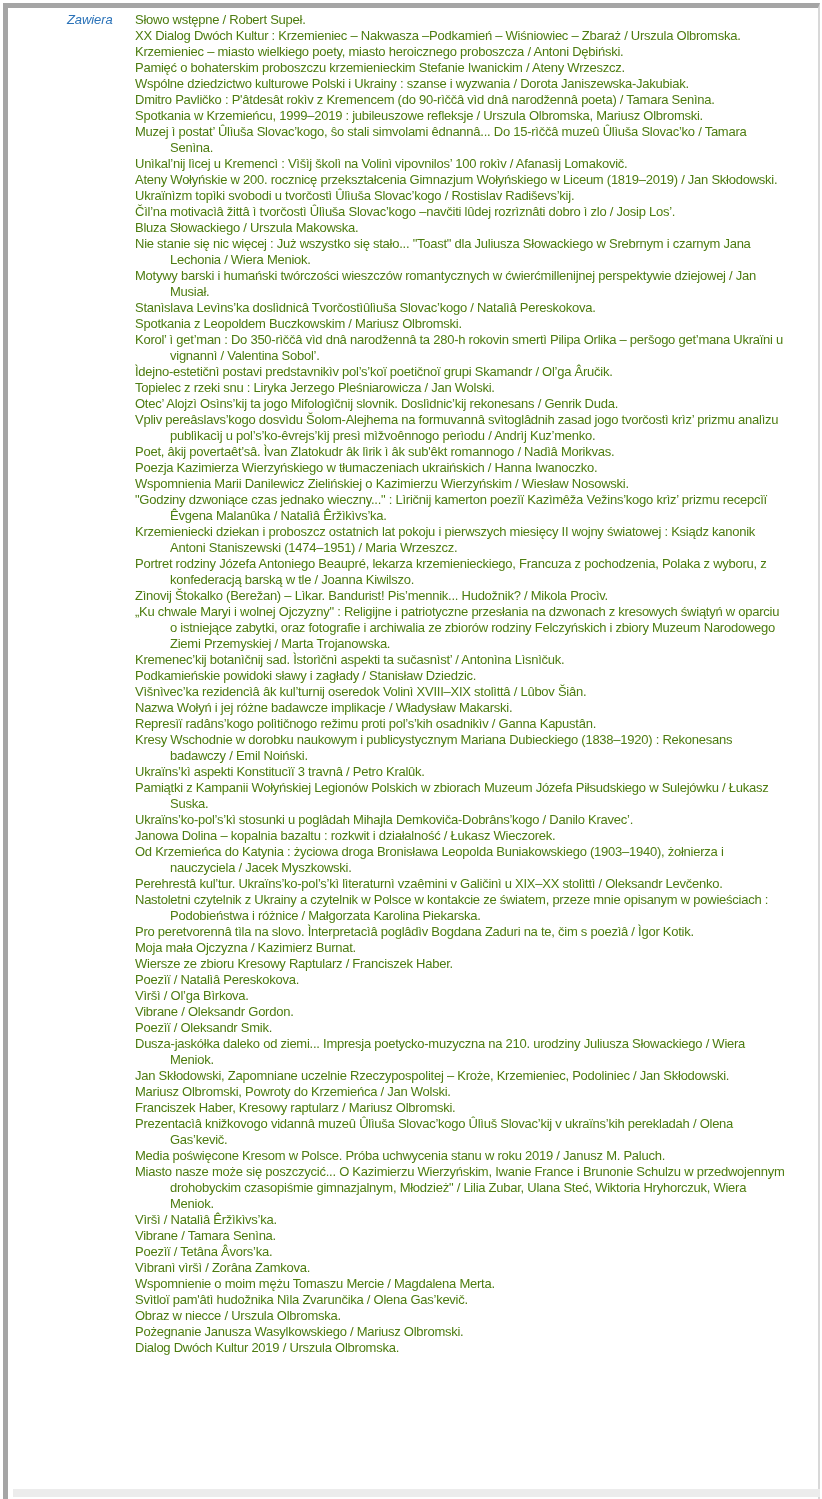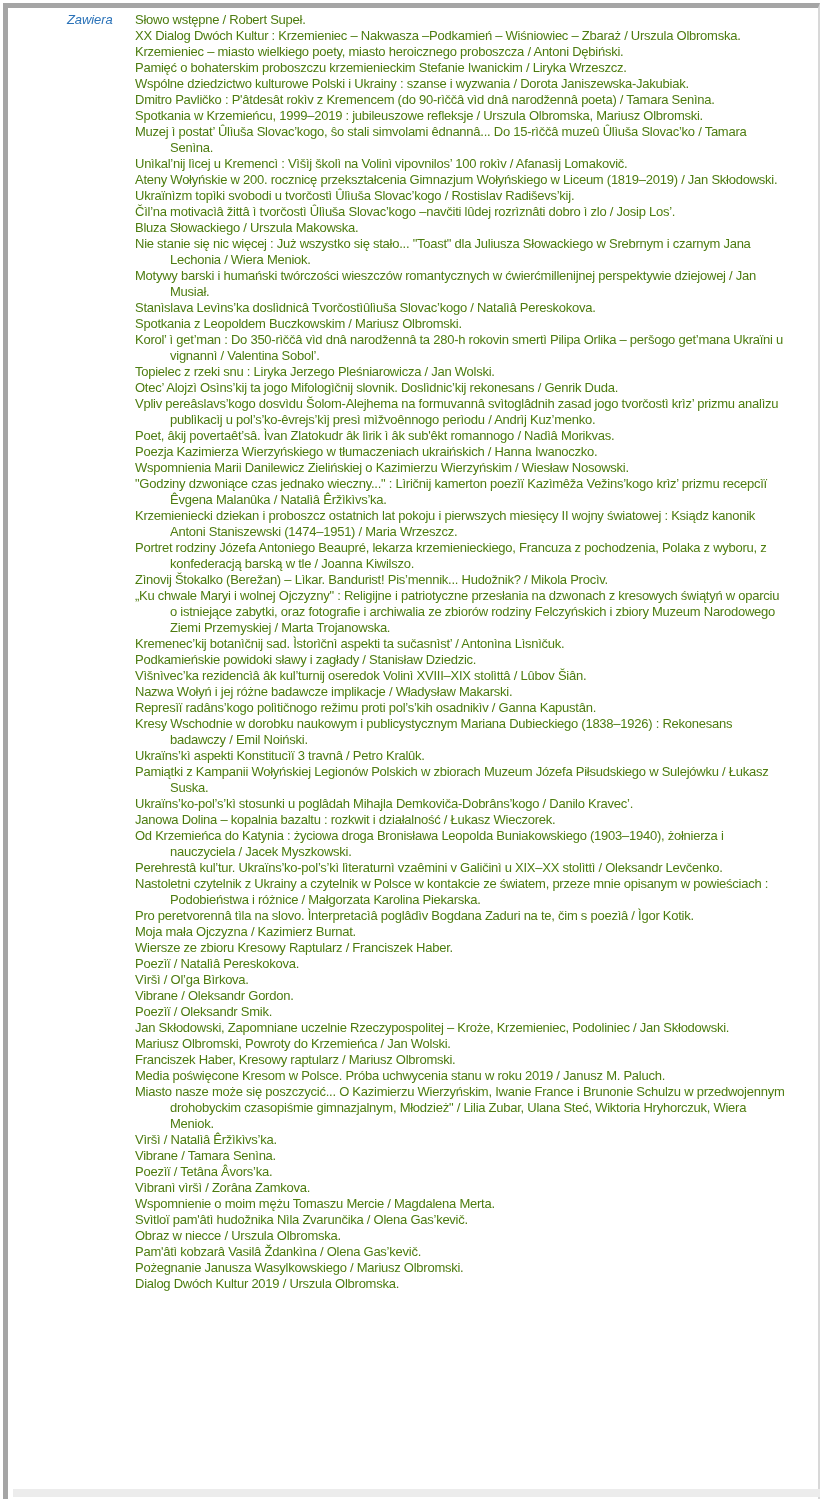--- a/index.html
+++ b/index.html
@@ -63,77 +63,79 @@
 </head>
 <body>
 
 <div class="record-frame">
   <div class="field-row">
     <div class="field-label">Zawiera</div>
     <div class="entries">
         <div class="entry">Słowo wstępne / Robert Supeł.</div>
         <div class="entry">XX Dialog Dwóch Kultur : Krzemieniec – Nakwasza –Podkamień – Wiśniowiec – Zbaraż / Urszula Olbromska.</div>
         <div class="entry">Krzemieniec – miasto wielkiego poety, miasto heroicznego proboszcza / Antoni Dębiński.</div>
-        <div class="entry">Pamięć o bohaterskim proboszczu krzemienieckim Stefanie Iwanickim / Liryka Wrzeszcz.</div>
+        <div class="entry">Pamięć o bohaterskim proboszczu krzemienieckim Stefanie Iwanickim / Ateny Wrzeszcz.</div>
         <div class="entry">Wspólne dziedzictwo kulturowe Polski i Ukrainy : szanse i wyzwania / Dorota Janiszewska-Jakubiak.</div>
         <div class="entry">Dmitro Pavličko : P'âtdesât rokìv z Kremencem (do 90-rìččâ vìd dnâ narodžennâ poeta) / Tamara Senìna.</div>
         <div class="entry">Spotkania w Krzemieńcu, 1999–2019 : jubileuszowe refleksje / Urszula Olbromska, Mariusz Olbromski.</div>
         <div class="entry">Muzej ì postat’ Ûlìuša Slovac’kogo, ŝo stali simvolami êdnannâ... Do 15-rìččâ muzeû Ûlìuša Slovac’ko / Tamara Senìna.</div>
         <div class="entry">Unìkal’nij lìcej u Kremencì : Vìšìj školì na Volinì vipovnilos’ 100 rokìv / Afanasìj Lomakovič.</div>
         <div class="entry">Ateny Wołyńskie w 200. rocznicę przekształcenia Gimnazjum Wołyńskiego w Liceum (1819–2019) / Jan Skłodowski.</div>
         <div class="entry">Ukraïnìzm topìki svobodi u tvorčostì Ûlìuša Slovac’kogo / Rostislav Radiševs’kij.</div>
         <div class="entry">Čìl’na motivacìâ žittâ ì tvorčostì Ûlìuša Slovac’kogo –navčiti lûdej rozrìznâti dobro ì zlo / Josip Los’.</div>
         <div class="entry">Bluza Słowackiego / Urszula Makowska.</div>
         <div class="entry">Nie stanie się nic więcej : Już wszystko się stało... "Toast" dla Juliusza Słowackiego w Srebrnym i czarnym Jana Lechonia / Wiera Meniok.</div>
         <div class="entry">Motywy barski i humański twórczości wieszczów romantycznych w ćwierćmillenijnej perspektywie dziejowej / Jan Musiał.</div>
         <div class="entry">Stanìslava Levìns’ka doslìdnicâ Tvorčostìûlìuša Slovac’kogo / Natalìâ Pereskokova.</div>
         <div class="entry">Spotkania z Leopoldem Buczkowskim / Mariusz Olbromski.</div>
         <div class="entry">Korol’ ì get’man : Do 350-rìččâ vìd dnâ narodžennâ ta 280-h rokovin smertì Pilipa Orlika – peršogo get’mana Ukraïni u vignannì / Valentina Sobol’.</div>
+        <div class="entry">Ìdejno-estetičnì postavi predstavnikìv pol’s’koï poetičnoï grupi Skamandr / Ol’ga Âručik.</div>
         <div class="entry">Topielec z rzeki snu : Liryka Jerzego Pleśniarowicza / Jan Wolski.</div>
         <div class="entry">Otec’ Alojzì Osìns’kij ta jogo Mifologìčnij slovnik. Doslìdnic’kij rekonesans / Genrik Duda.</div>
         <div class="entry">Vpliv pereâslavs’kogo dosvìdu Šolom-Alejhema na formuvannâ svìtoglâdnih zasad jogo tvorčostì krìz’ prizmu analìzu publìkacìj u pol’s’ko-êvrejs’kìj presì mìžvoênnogo perìodu / Andrìj Kuz’menko.</div>
         <div class="entry">Poet, âkij povertaêt’sâ. Ìvan Zlatokudr âk lìrik ì âk sub'êkt romannogo / Nadìâ Morikvas.</div>
         <div class="entry">Poezja Kazimierza Wierzyńskiego w tłumaczeniach ukraińskich / Hanna Iwanoczko.</div>
         <div class="entry">Wspomnienia Marii Danilewicz Zielińskiej o Kazimierzu Wierzyńskim / Wiesław Nosowski.</div>
         <div class="entry">"Godziny dzwoniące czas jednako wieczny..." : Lìričnij kamerton poezìï Kazìmêža Vežins’kogo krìz’ prizmu recepcìï Êvgena Malanûka / Natalìâ Êržìkìvs’ka.</div>
         <div class="entry">Krzemieniecki dziekan i proboszcz ostatnich lat pokoju i pierwszych miesięcy II wojny światowej : Ksiądz kanonik Antoni Staniszewski (1474–1951) / Maria Wrzeszcz.</div>
         <div class="entry">Portret rodziny Józefa Antoniego Beaupré, lekarza krzemienieckiego, Francuza z pochodzenia, Polaka z wyboru, z konfederacją barską w tle / Joanna Kiwilszo.</div>
         <div class="entry">Zìnovij Štokalko (Berežan) – Lìkar. Bandurist! Pis’mennik... Hudožnik? / Mikola Procìv.</div>
         <div class="entry">„Ku chwale Maryi i wolnej Ojczyzny" : Religijne i patriotyczne przesłania na dzwonach z kresowych świątyń w oparciu o istniejące zabytki, oraz fotografie i archiwalia ze zbiorów rodziny Felczyńskich i zbiory Muzeum Narodowego Ziemi Przemyskiej / Marta Trojanowska.</div>
         <div class="entry">Kremenec’kij botanìčnij sad. Ìstorìčnì aspekti ta sučasnìst’ / Antonìna Lìsnìčuk.</div>
         <div class="entry">Podkamieńskie powidoki sławy i zagłady / Stanisław Dziedzic.</div>
         <div class="entry">Vìšnìvec’ka rezidencìâ âk kul’turnij oseredok Volinì XVIII–XIX stolìttâ / Lûbov Šiân.</div>
         <div class="entry">Nazwa Wołyń i jej różne badawcze implikacje / Władysław Makarski.</div>
         <div class="entry">Represìï radâns’kogo polìtičnogo režimu proti pol’s’kih osadnikìv / Ganna Kapustân.</div>
-        <div class="entry">Kresy Wschodnie w dorobku naukowym i publicystycznym Mariana Dubieckiego (1838–1926) : Rekonesans badawczy / Emil Noiński.</div>
+        <div class="entry">Kresy Wschodnie w dorobku naukowym i publicystycznym Mariana Dubieckiego (1838–1920) : Rekonesans badawczy / Emil Noiński.</div>
         <div class="entry">Ukraïns’kì aspekti Konstitucìï 3 travnâ / Petro Kralûk.</div>
         <div class="entry">Pamiątki z Kampanii Wołyńskiej Legionów Polskich w zbiorach Muzeum Józefa Piłsudskiego w Sulejówku / Łukasz Suska.</div>
         <div class="entry">Ukraïns’ko-pol’s’kì stosunki u poglâdah Mihajla Demkoviča-Dobrâns’kogo / Danilo Kravec’.</div>
         <div class="entry">Janowa Dolina – kopalnia bazaltu : rozkwit i działalność / Łukasz Wieczorek.</div>
         <div class="entry">Od Krzemieńca do Katynia : życiowa droga Bronisława Leopolda Buniakowskiego (1903–1940), żołnierza i nauczyciela / Jacek Myszkowski.</div>
         <div class="entry">Perehrestâ kul’tur. Ukraïns’ko-pol’s’kì lìteraturnì vzaêmini v Galičinì u XIX–XX stolìttì / Oleksandr Levčenko.</div>
         <div class="entry">Nastoletni czytelnik z Ukrainy a czytelnik w Polsce w kontakcie ze światem, przeze mnie opisanym w powieściach : Podobieństwa i różnice / Małgorzata Karolina Piekarska.</div>
         <div class="entry">Pro peretvorennâ tìla na slovo. Ìnterpretacìâ poglâdìv Bogdana Zaduri na te, čim s poezìâ / Ìgor Kotik.</div>
         <div class="entry">Moja mała Ojczyzna / Kazimierz Burnat.</div>
         <div class="entry">Wiersze ze zbioru Kresowy Raptularz / Franciszek Haber.</div>
         <div class="entry">Poezìï / Natalìâ Pereskokova.</div>
         <div class="entry">Vìršì / Ol’ga Bìrkova.</div>
         <div class="entry">Vibrane / Oleksandr Gordon.</div>
         <div class="entry">Poezìï / Oleksandr Smik.</div>
+        <div class="entry">Dusza-jaskółka daleko od ziemi... Impresja poetycko-muzyczna na 210. urodziny Juliusza Słowackiego / Wiera Meniok.</div>
         <div class="entry">Jan Skłodowski, Zapomniane uczelnie Rzeczypospolitej – Kroże, Krzemieniec, Podoliniec / Jan Skłodowski.</div>
         <div class="entry">Mariusz Olbromski, Powroty do Krzemieńca / Jan Wolski.</div>
         <div class="entry">Franciszek Haber, Kresowy raptularz / Mariusz Olbromski.</div>
+        <div class="entry">Prezentacìâ knižkovogo vidannâ muzeû Ûlìuša Slovac’kogo Ûlìuš Slovac’kij v ukraïns’kih perekladah / Olena Gas’kevič.</div>
         <div class="entry">Media poświęcone Kresom w Polsce. Próba uchwycenia stanu w roku 2019 / Janusz M. Paluch.</div>
         <div class="entry">Miasto nasze może się poszczycić... O Kazimierzu Wierzyńskim, Iwanie France i Brunonie Schulzu w przedwojennym drohobyckim czasopiśmie gimnazjalnym, Młodzież" / Lilia Zubar, Ulana Steć, Wiktoria Hryhorczuk, Wiera Meniok.</div>
         <div class="entry">Vìršì / Natalìâ Êržìkìvs’ka.</div>
         <div class="entry">Vibrane / Tamara Senìna.</div>
         <div class="entry">Poezìï / Tetâna Âvors’ka.</div>
         <div class="entry">Vìbranì vìršì / Zorâna Zamkova.</div>
         <div class="entry">Wspomnienie o moim mężu Tomaszu Mercie / Magdalena Merta.</div>
         <div class="entry">Svìtloï pam'âtì hudožnika Nìla Zvarunčika / Olena Gas’kevič.</div>
         <div class="entry">Obraz w niecce / Urszula Olbromska.</div>
-        <div class="entry">Pam'âtì kobzarâ Vasilâ Ždankìna / Olena Gas’kevič.</div>
         <div class="entry">Pożegnanie Janusza Wasylkowskiego / Mariusz Olbromski.</div>
         <div class="entry">Dialog Dwóch Kultur 2019 / Urszula Olbromska.</div>
       </div>
   </div>
   <div class="bottom-bar"></div>
 </div>
 
 </body></html>

